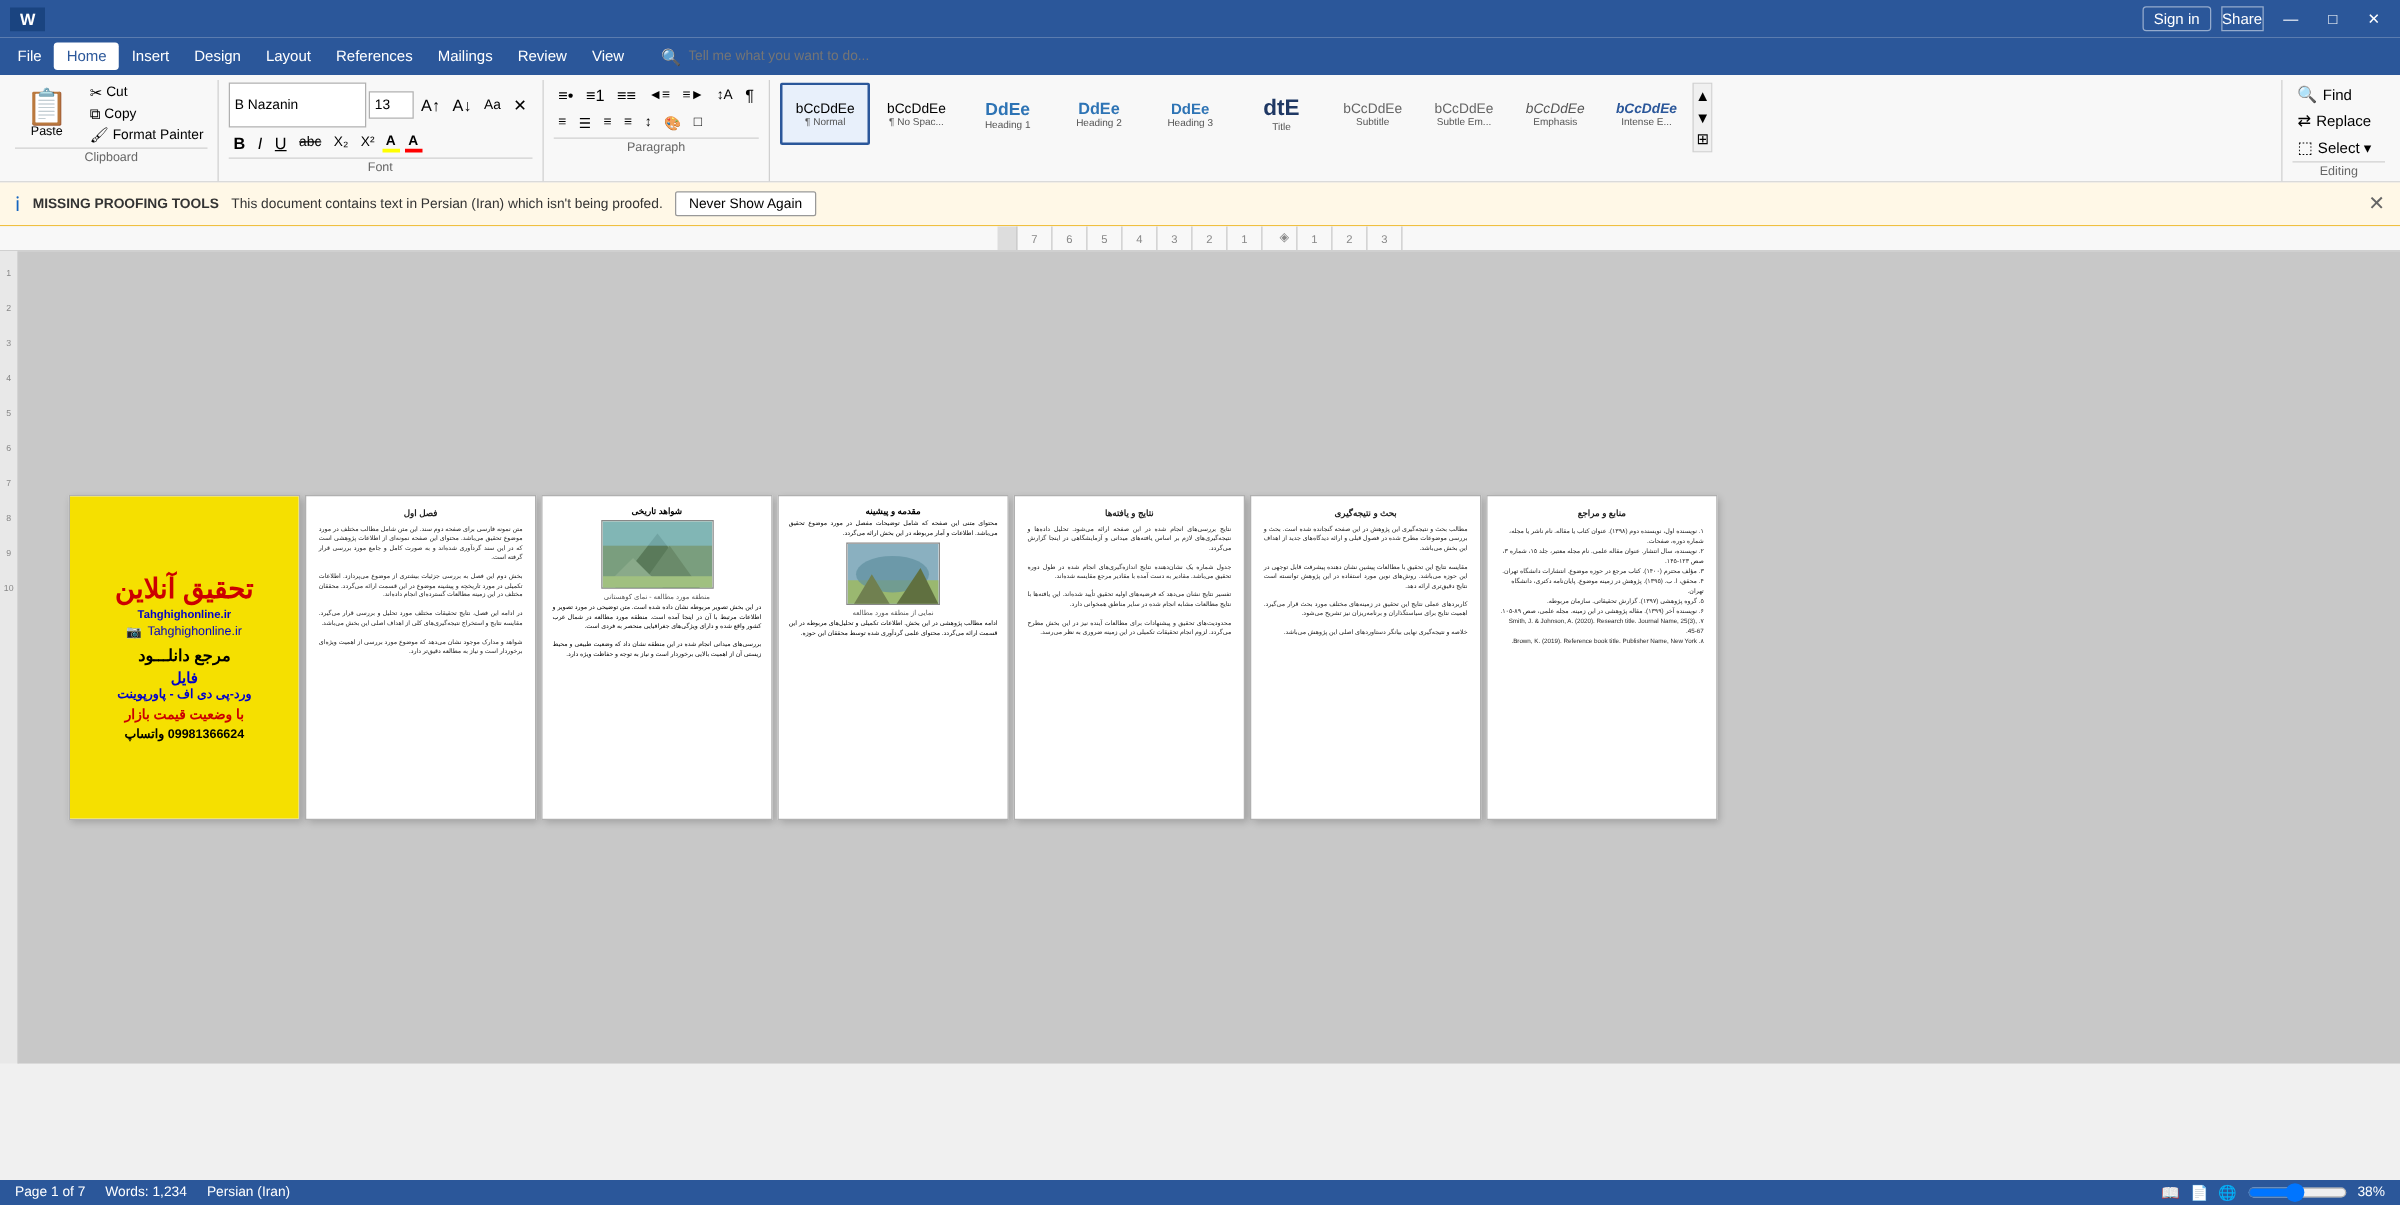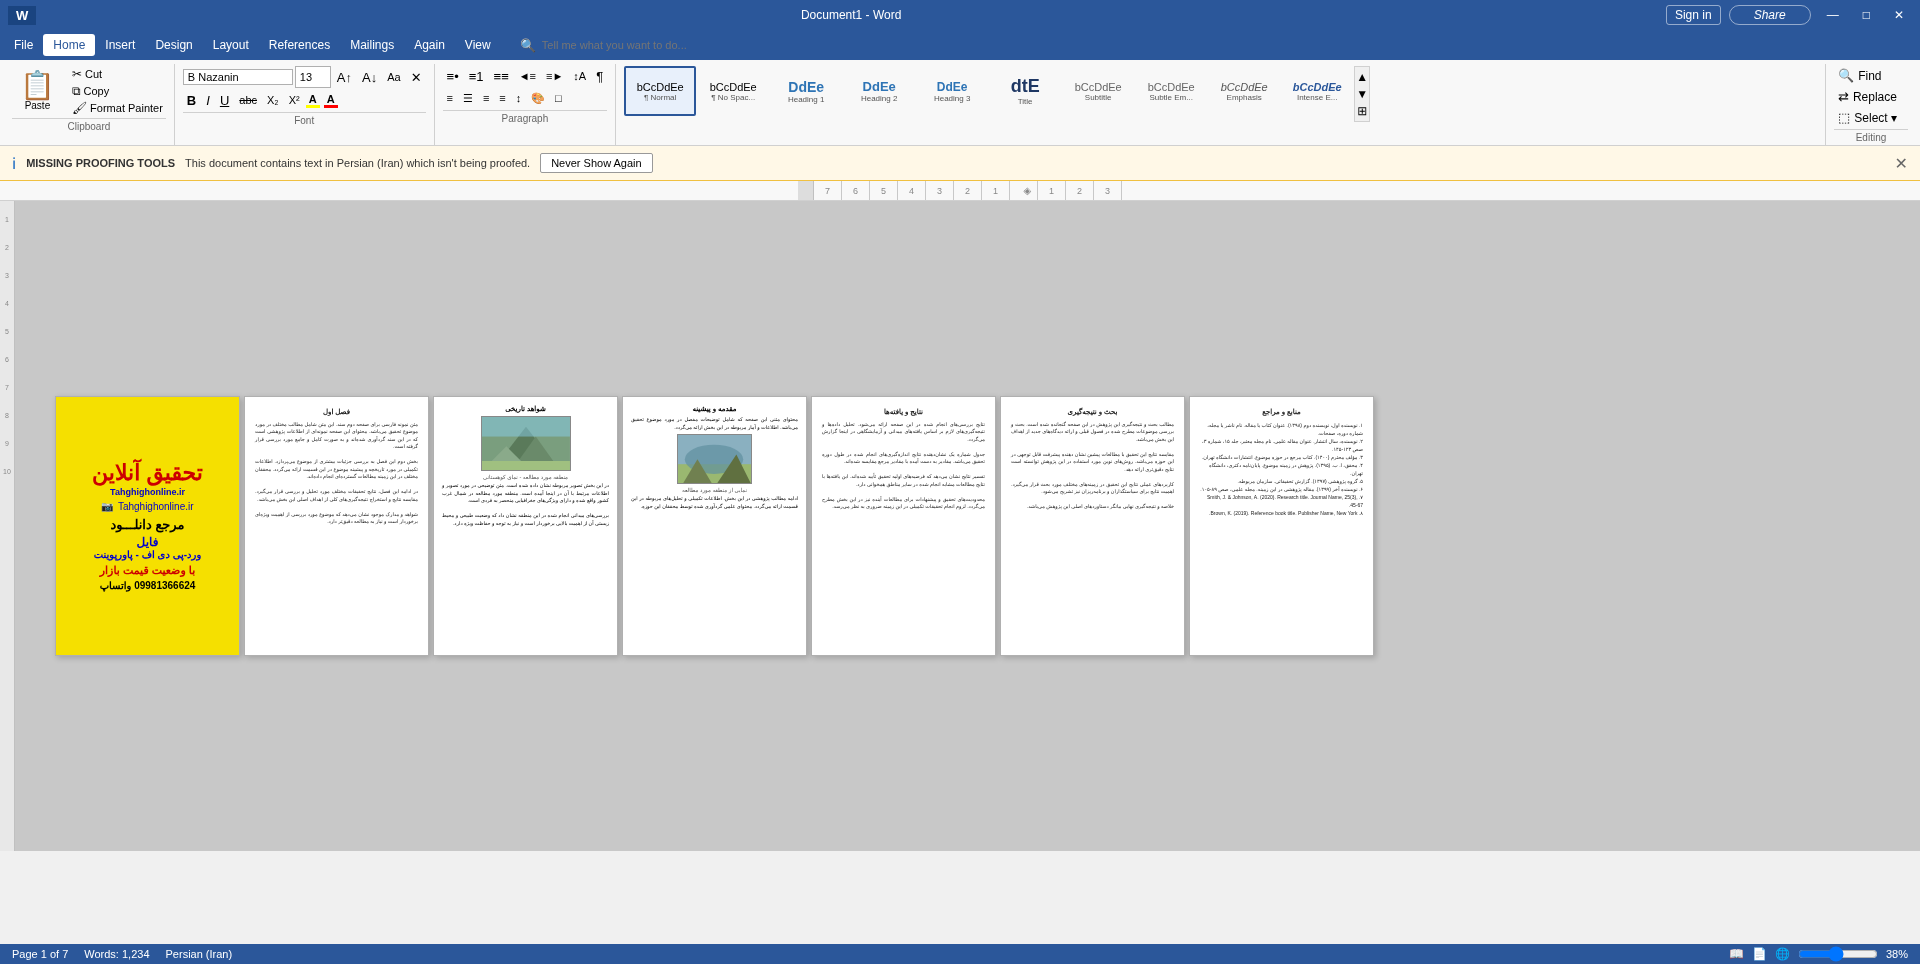--- a/index.html
+++ b/index.html
@@ -217,39 +217,38 @@
       height: 56px;
     }
   </style>
 </head>
 <body>
 
 <div id="title-bar">
   <div class="title-left">
     <span style="background:#1a4480;color:white;padding:2px 8px;font-weight:bold;font-size:13px;">W</span>
   </div>
-  <div class="title-center">Document1 - Word</div>
   <div class="title-right">
     <span style="cursor:pointer;padding:2px 8px;border:1px solid rgba(255,255,255,0.5);border-radius:3px;">Sign in</span>
-    <span style="cursor:pointer;padding:2px 24px;border:1px solid rgba(255,255,255,0.5);border-radius:10px;font-style:italic;">Share</span>
+    <span style="cursor:pointer;padding:2px 0;border:1px solid rgba(255,255,255,0.5);border-radius:0;">Share</span>
     <span style="cursor:pointer;padding:2px 8px;">—</span>
     <span style="cursor:pointer;padding:2px 8px;">□</span>
     <span style="cursor:pointer;padding:2px 8px;">✕</span>
   </div>
 </div>
 
 <div id="menu-bar">
   <div class="menu-item">File</div>
   <div class="menu-item active" style="background:white;color:#2b579a;">Home</div>
   <div class="menu-item">Insert</div>
   <div class="menu-item">Design</div>
   <div class="menu-item">Layout</div>
   <div class="menu-item">References</div>
   <div class="menu-item">Mailings</div>
-  <div class="menu-item">Again</div>
+  <div class="menu-item">Review</div>
   <div class="menu-item">View</div>
   <div style="flex:1;display:flex;align-items:center;margin-left:20px;">
     <span style="font-size:13px;margin-right:5px;">🔍</span>
     <input type="text" placeholder="Tell me what you want to do..." style="background: none; border: none; outline: none; color: white; font-size: 11px; width: 220px;">
   </div>
 </div>
 
 <div id="ribbon">
   <div class="ribbon-group-container">
 
@@ -272,21 +271,21 @@
             <span style="font-size:12px;">🖌</span>
             <span style="font-size:11px;">Format Painter</span>
           </div>
         </div>
       </div>
       <div class="ribbon-group-label">Clipboard</div>
     </div>
 
     <div class="ribbon-group">
       <div class="ribbon-row" style="margin-bottom:2px;">
-        <input type="text" value="B Nazanin" style="border: 1px solid rgb(176, 176, 176); background: white; padding: 1px 4px; font-size: 11px; width: 110px; height: 16px;">
+        <input type="text" value="B Nazanin" style="border: 1px solid rgb(176, 176, 176); background: white; padding: 1px 4px; font-size: 11px; width: 110px; height: 36px;">
         <input type="text" value="13" style="border: 1px solid rgb(176, 176, 176); background: white; padding: 1px 4px; font-size: 11px; width: 36px; height: 22px;">
         <button class="small-btn" style="font-size:13px;">A↑</button>
         <button class="small-btn" style="font-size:13px;">A↓</button>
         <button class="small-btn">Aa</button>
         <button class="small-btn" style="font-size:13px;">✕</button>
       </div>
       <div class="ribbon-row">
         <button class="small-btn bold-btn">B</button>
         <button class="small-btn italic-btn">I</button>
         <button class="small-btn underline-btn">U</button>

